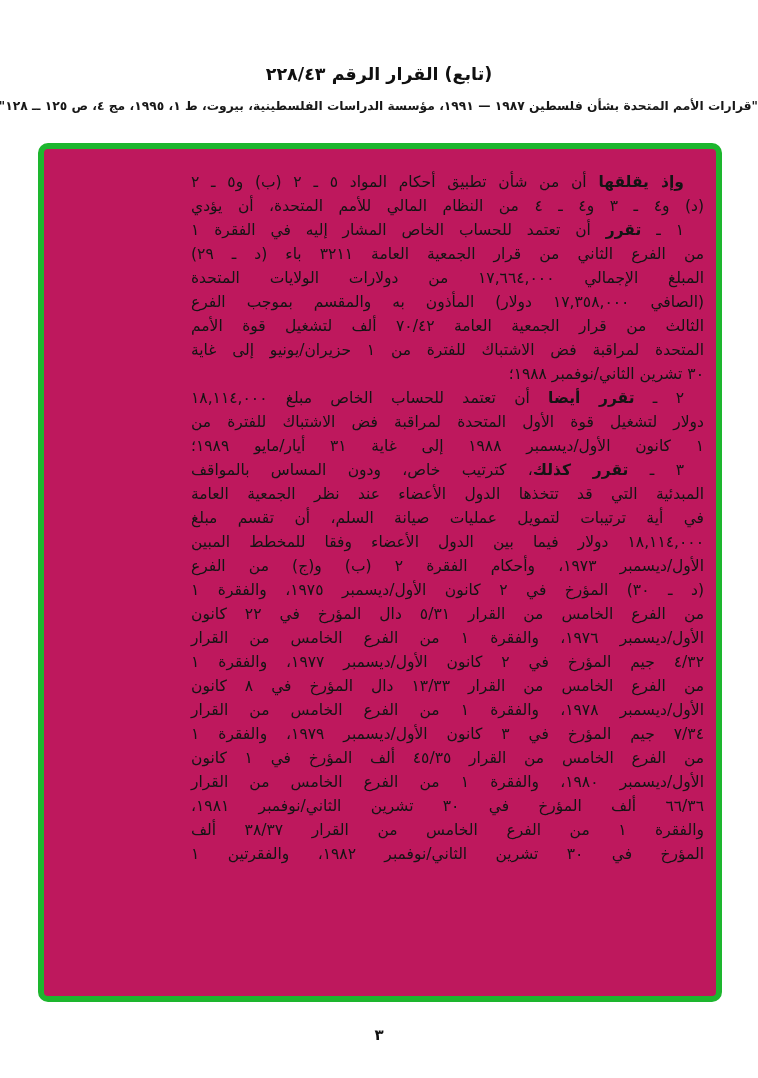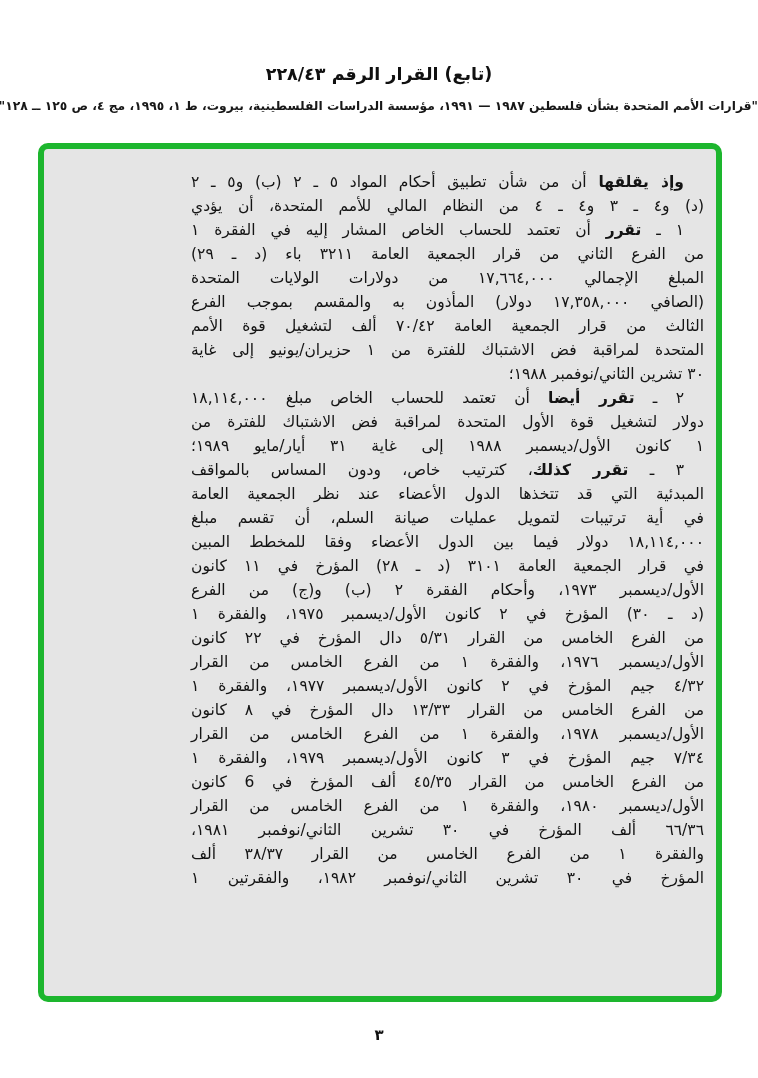--- a/index.html
+++ b/index.html
@@ -16,21 +16,21 @@
   }
   .doc-source{
     position:absolute;top:99px;left:0;right:0;height:18px;
     text-align:center;direction:rtl;white-space:nowrap;
     font-size:12.3px;font-weight:bold;color:#181818;
   }
 
   .frame{
     position:absolute;left:38px;top:143px;width:684px;height:859px;
     box-sizing:border-box;border:6px solid #1db62e;border-radius:10px;
-    background:#e5e5e5;
+    background:#be185d;
   }
   .text-col{
     position:absolute;top:21px;right:12px;width:513px;
     direction:rtl;
   }
   .line{
     font-size:15.5px;line-height:24px;height:24px;
     text-align:justify;text-align-last:justify;
     color:#141414;
   }
@@ -65,30 +65,29 @@
         <div class="line j"><span>الثالث من قرار الجمعية العامة ٧٠/٤٢ ألف لتشغيل قوة الأمم</span></div>
         <div class="line j"><span>المتحدة لمراقبة فض الاشتباك للفترة من ١ حزيران/يونيو إلى غاية</span></div>
         <div class="line r"><span>٣٠ تشرين الثاني/نوفمبر ١٩٨٨؛</span></div>
         <div class="line j ind"><span>٢ ـ </span><span class="b">تقرر أيضا</span><span> أن تعتمد للحساب الخاص مبلغ ١٨,١١٤,٠٠٠</span></div>
         <div class="line j"><span>دولار لتشغيل قوة الأول المتحدة لمراقبة فض الاشتباك للفترة من</span></div>
         <div class="line j"><span>١ كانون الأول/ديسمبر ١٩٨٨ إلى غاية ٣١ أيار/مايو ١٩٨٩؛</span></div>
         <div class="line j ind"><span>٣ ـ </span><span class="b">تقرر كذلك</span><span>، كترتيب خاص، ودون المساس بالمواقف</span></div>
         <div class="line j"><span>المبدئية التي قد تتخذها الدول الأعضاء عند نظر الجمعية العامة</span></div>
         <div class="line j"><span>في أية ترتيبات لتمويل عمليات صيانة السلم، أن تقسم مبلغ</span></div>
         <div class="line j"><span>١٨,١١٤,٠٠٠ دولار فيما بين الدول الأعضاء وفقا للمخطط المبين</span></div>
-        <div class="line j"><span>في قرار الجمعية العامة ٣١٠١ (د ـ ٢٨) المؤرخ في ١١ كانون</span></div>
         <div class="line j"><span>الأول/ديسمبر ١٩٧٣، وأحكام الفقرة ٢ (ب) و(ج) من الفرع</span></div>
         <div class="line j"><span>(د ـ ٣٠) المؤرخ في ٢ كانون الأول/ديسمبر ١٩٧٥، والفقرة ١</span></div>
         <div class="line j"><span>من الفرع الخامس من القرار ٥/٣١ دال المؤرخ في ٢٢ كانون</span></div>
         <div class="line j"><span>الأول/ديسمبر ١٩٧٦، والفقرة ١ من الفرع الخامس من القرار</span></div>
         <div class="line j"><span>٤/٣٢ جيم المؤرخ في ٢ كانون الأول/ديسمبر ١٩٧٧، والفقرة ١</span></div>
         <div class="line j"><span>من الفرع الخامس من القرار ١٣/٣٣ دال المؤرخ في ٨ كانون</span></div>
         <div class="line j"><span>الأول/ديسمبر ١٩٧٨، والفقرة ١ من الفرع الخامس من القرار</span></div>
         <div class="line j"><span>٧/٣٤ جيم المؤرخ في ٣ كانون الأول/ديسمبر ١٩٧٩، والفقرة ١</span></div>
-        <div class="line j"><span>من الفرع الخامس من القرار ٤٥/٣٥ ألف المؤرخ في 6 كانون</span></div>
+        <div class="line j"><span>من الفرع الخامس من القرار ٤٥/٣٥ ألف المؤرخ في ١ كانون</span></div>
         <div class="line j"><span>الأول/ديسمبر ١٩٨٠، والفقرة ١ من الفرع الخامس من القرار</span></div>
         <div class="line j"><span>٦٦/٣٦ ألف المؤرخ في ٣٠ تشرين الثاني/نوفمبر ١٩٨١،</span></div>
         <div class="line j"><span>والفقرة ١ من الفرع الخامس من القرار ٣٨/٣٧ ألف</span></div>
         <div class="line j"><span>المؤرخ في ٣٠ تشرين الثاني/نوفمبر ١٩٨٢، والفقرتين ١</span></div>
       </div>
   </div>
 
   <div class="page-number">٣</div>
 
 </div>

